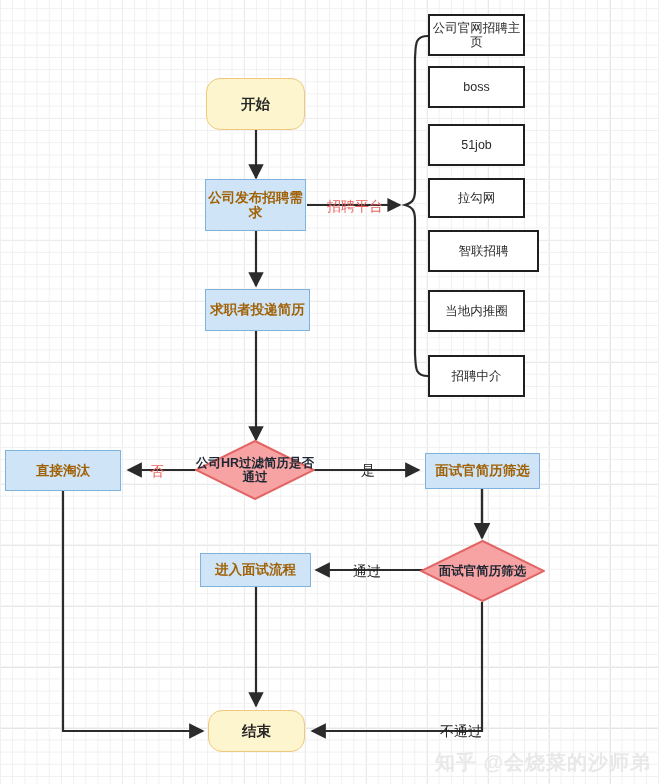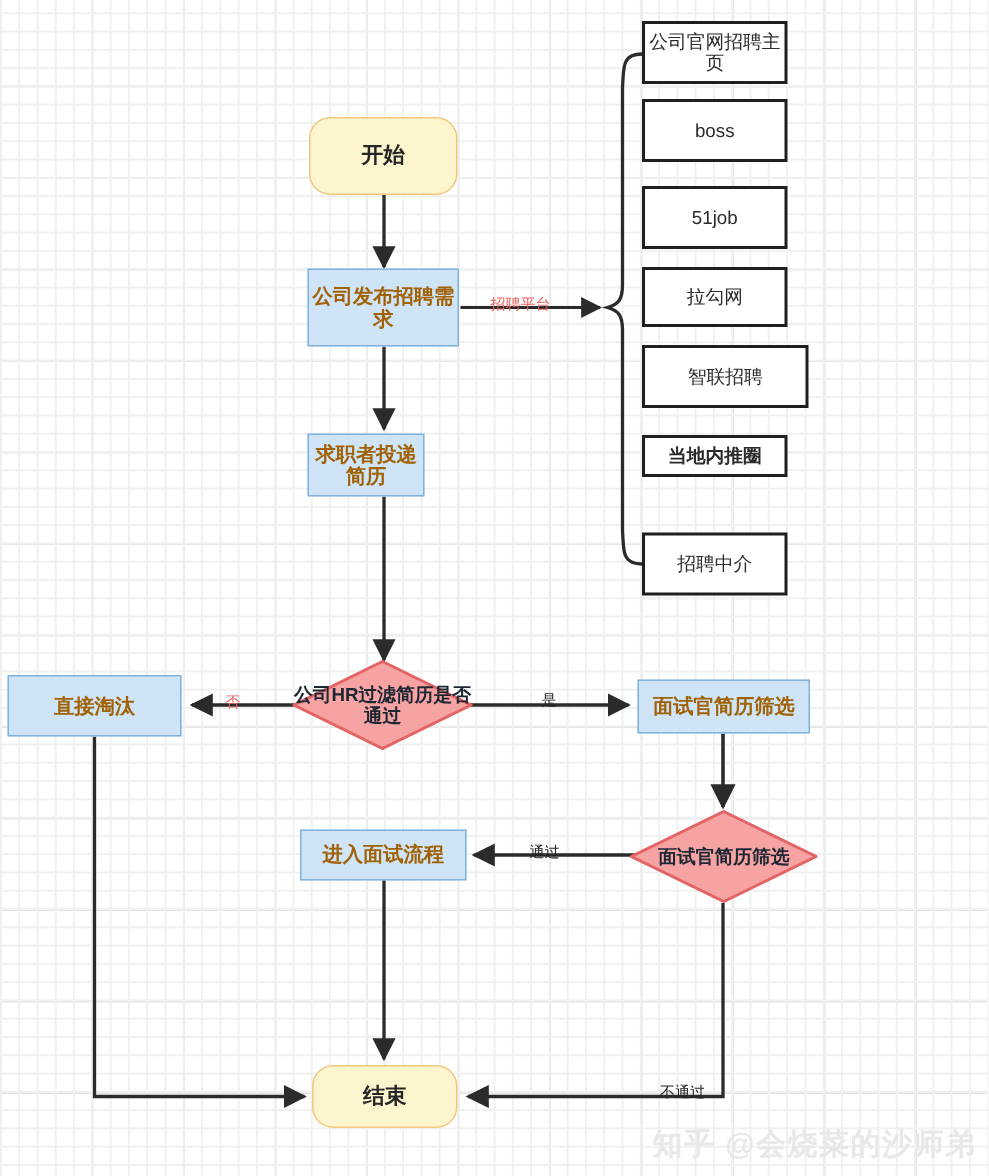--- a/index.html
+++ b/index.html
@@ -82,21 +82,21 @@
   }
   .node-decision .dshape {
     position: absolute;
     left: 0; top: 0;
     width: 100%;
     height: 100%;
     z-index: 1;
   }
   .edge-label {
     position: absolute;
-    font-size: 10px;
+    font-size: 14px;
     line-height: 1;
     z-index: 4;
     white-space: nowrap;
     background: transparent;
     padding: 1px 2px;
   }
   .edge-label.red { color: #e8615c; }
   .edge-label.dark { color: #232323; }
   .watermark {
     position: absolute;
@@ -154,21 +154,21 @@
   </svg>
 
   <div class="node node-terminator" style="left:206px; top:78px; width:99px; height:52px;">
     <span>开始</span>
   </div>
 
   <div class="node node-process" style="left:205px; top:179px; width:101px; height:52px;">
     <span>公司发布招聘需求</span>
   </div>
 
-  <div class="node node-process" style="left:205px; top:289px; width:78px; height:42px;">
+  <div class="node node-process" style="left:205px; top:289px; width:105px; height:42px;">
     <span>求职者投递简历</span>
   </div>
 
   <div class="node node-decision" style="left:195px; top:440px; width:120px; height:60px;">
     <svg class="dshape" viewBox="0 0 120 60" preserveAspectRatio="none">
       <polygon points="60,1 119,30 60,59 1,30" fill="#f8a3a3" stroke="#e26464" stroke-width="2"></polygon>
     </svg>
     <span class="dlabel">公司HR过滤简历是否通过</span>
   </div>
 
@@ -208,21 +208,21 @@
   </div>
 
   <div class="node node-plain" style="left:428px; top:178px; width:97px; height:40px;">
     <span>拉勾网</span>
   </div>
 
   <div class="node node-plain" style="left:428px; top:230px; width:111px; height:42px;">
     <span>智联招聘</span>
   </div>
 
-  <div class="node node-plain" style="left:428px; top:290px; width:97px; height:28px;font-weight:bold;">
+  <div class="node node-plain" style="left:428px; top:290px; width:97px; height:42px;">
     <span>当地内推圈</span>
   </div>
 
   <div class="node node-plain" style="left:428px; top:355px; width:97px; height:42px;">
     <span>招聘中介</span>
   </div>
 
   <div class="edge-label red" style="left:325px; top:198px;">招聘平台</div>
 
   <div class="edge-label red" style="left:148px; top:463px;">否</div>

